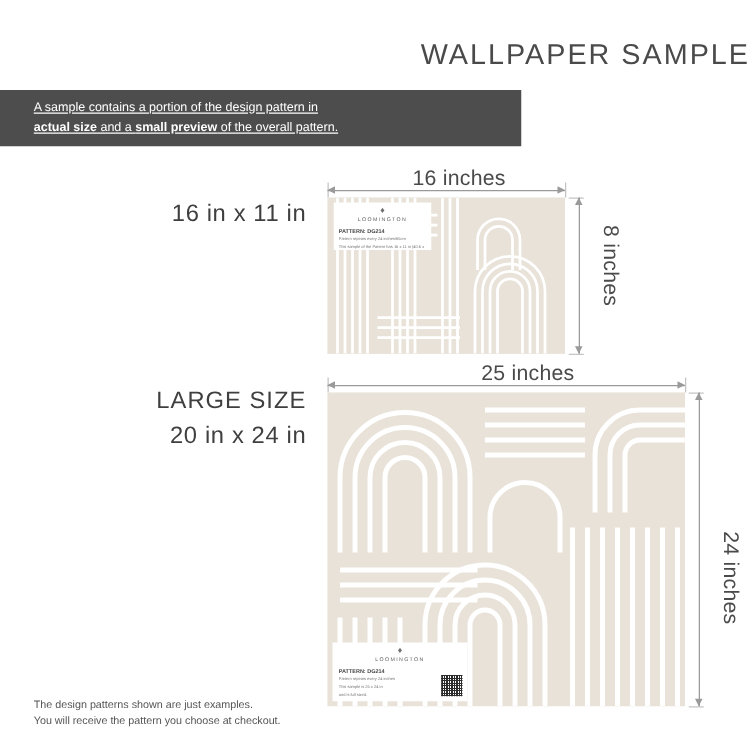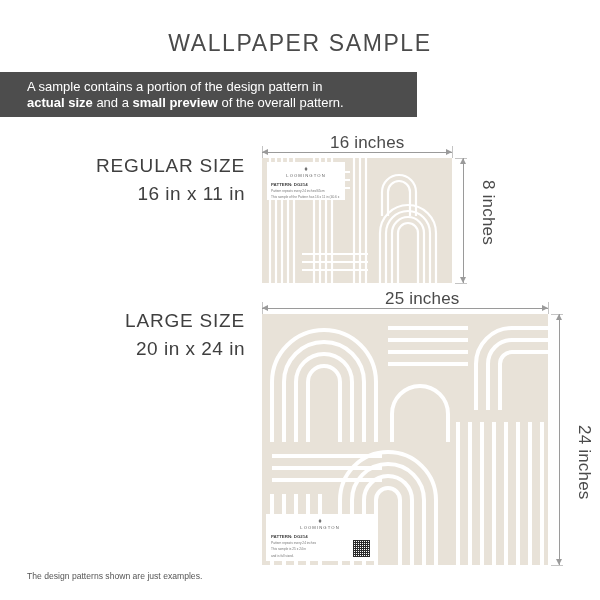--- a/index.html
+++ b/index.html
@@ -15,44 +15,45 @@
     position: relative;
     overflow: hidden;
   }
 
   
   .page-title {
     position: absolute;
     top: 30px;
     left: 0;
     width: 600px;
-    text-align: center;
+    text-align: right;
     font-size: 23px;
     letter-spacing: 1.6px;
     color: #4a4a4a;
     font-weight: 400;
   }
 
   .notice-bar {
     position: absolute;
     top: 72px;
     left: 0;
     width: 417px;
     height: 45px;
     background: #4d4d4d;
     color: #ffffff;
     display: flex;
     align-items: center;
     padding-left: 27px;
     box-sizing: border-box;
   }
   .notice-text {
-    font-size: 13px;
+    font-size: 10px;
     line-height: 16px;
     font-weight: 400;
+    text-decoration: underline;
   }
   .notice-text b { font-weight: 700; }
 
   
   .dim-label {
     position: absolute;
     font-size: 17px;
     color: #4a4a4a;
     letter-spacing: 0.2px;
     white-space: nowrap;
@@ -193,21 +194,20 @@
 <div class="page-title">WALLPAPER SAMPLE</div>
 
 <div class="notice-bar">
   <div class="notice-text">
     <span>A sample contains a portion of the design pattern in</span><br>
     <b>actual size</b><span> and a </span><b>small preview</b><span> of the overall pattern.</span>
   </div>
 </div>
 
 <div class="size-block" style="left:60px; top:155px; width:185px;">
-  <div class="size-name">REGULAR SIZE</div>
   <div class="size-dims">16 in x 11 in</div>
 </div>
 
 <div class="dim-label" style="left:330px; top:133px;">16 inches</div>
 <div class="tick-v" style="left:262px; top:146px; height:12px;"></div>
 <div class="tick-v" style="left:452px; top:146px; height:12px;"></div>
 <div class="arrow-h" style="left:262px; top:152px; width:190px;"></div>
 
 <div class="dim-label vertical" style="left:478px; top:180px;">8 inches</div>
 <div class="tick-h" style="left:455px; top:158px; width:12px;"></div>
@@ -365,13 +365,14 @@
       <div class="lc-desc">Pattern repeats every 24 inches</div>
       <div class="lc-desc">This sample is 25 x 24 in</div>
       <div class="lc-desc">and is full sized.</div>
     </div>
     <div class="lc-qr" style="right:4px; bottom:4px; width:17px; height:17px;"></div>
   </div>
 </div>
 
 <div class="footer">
   <div>The design patterns shown are just examples.</div>
+  <div>You will receive the pattern you choose at checkout.</div>
 </div>
 
 </body></html>

